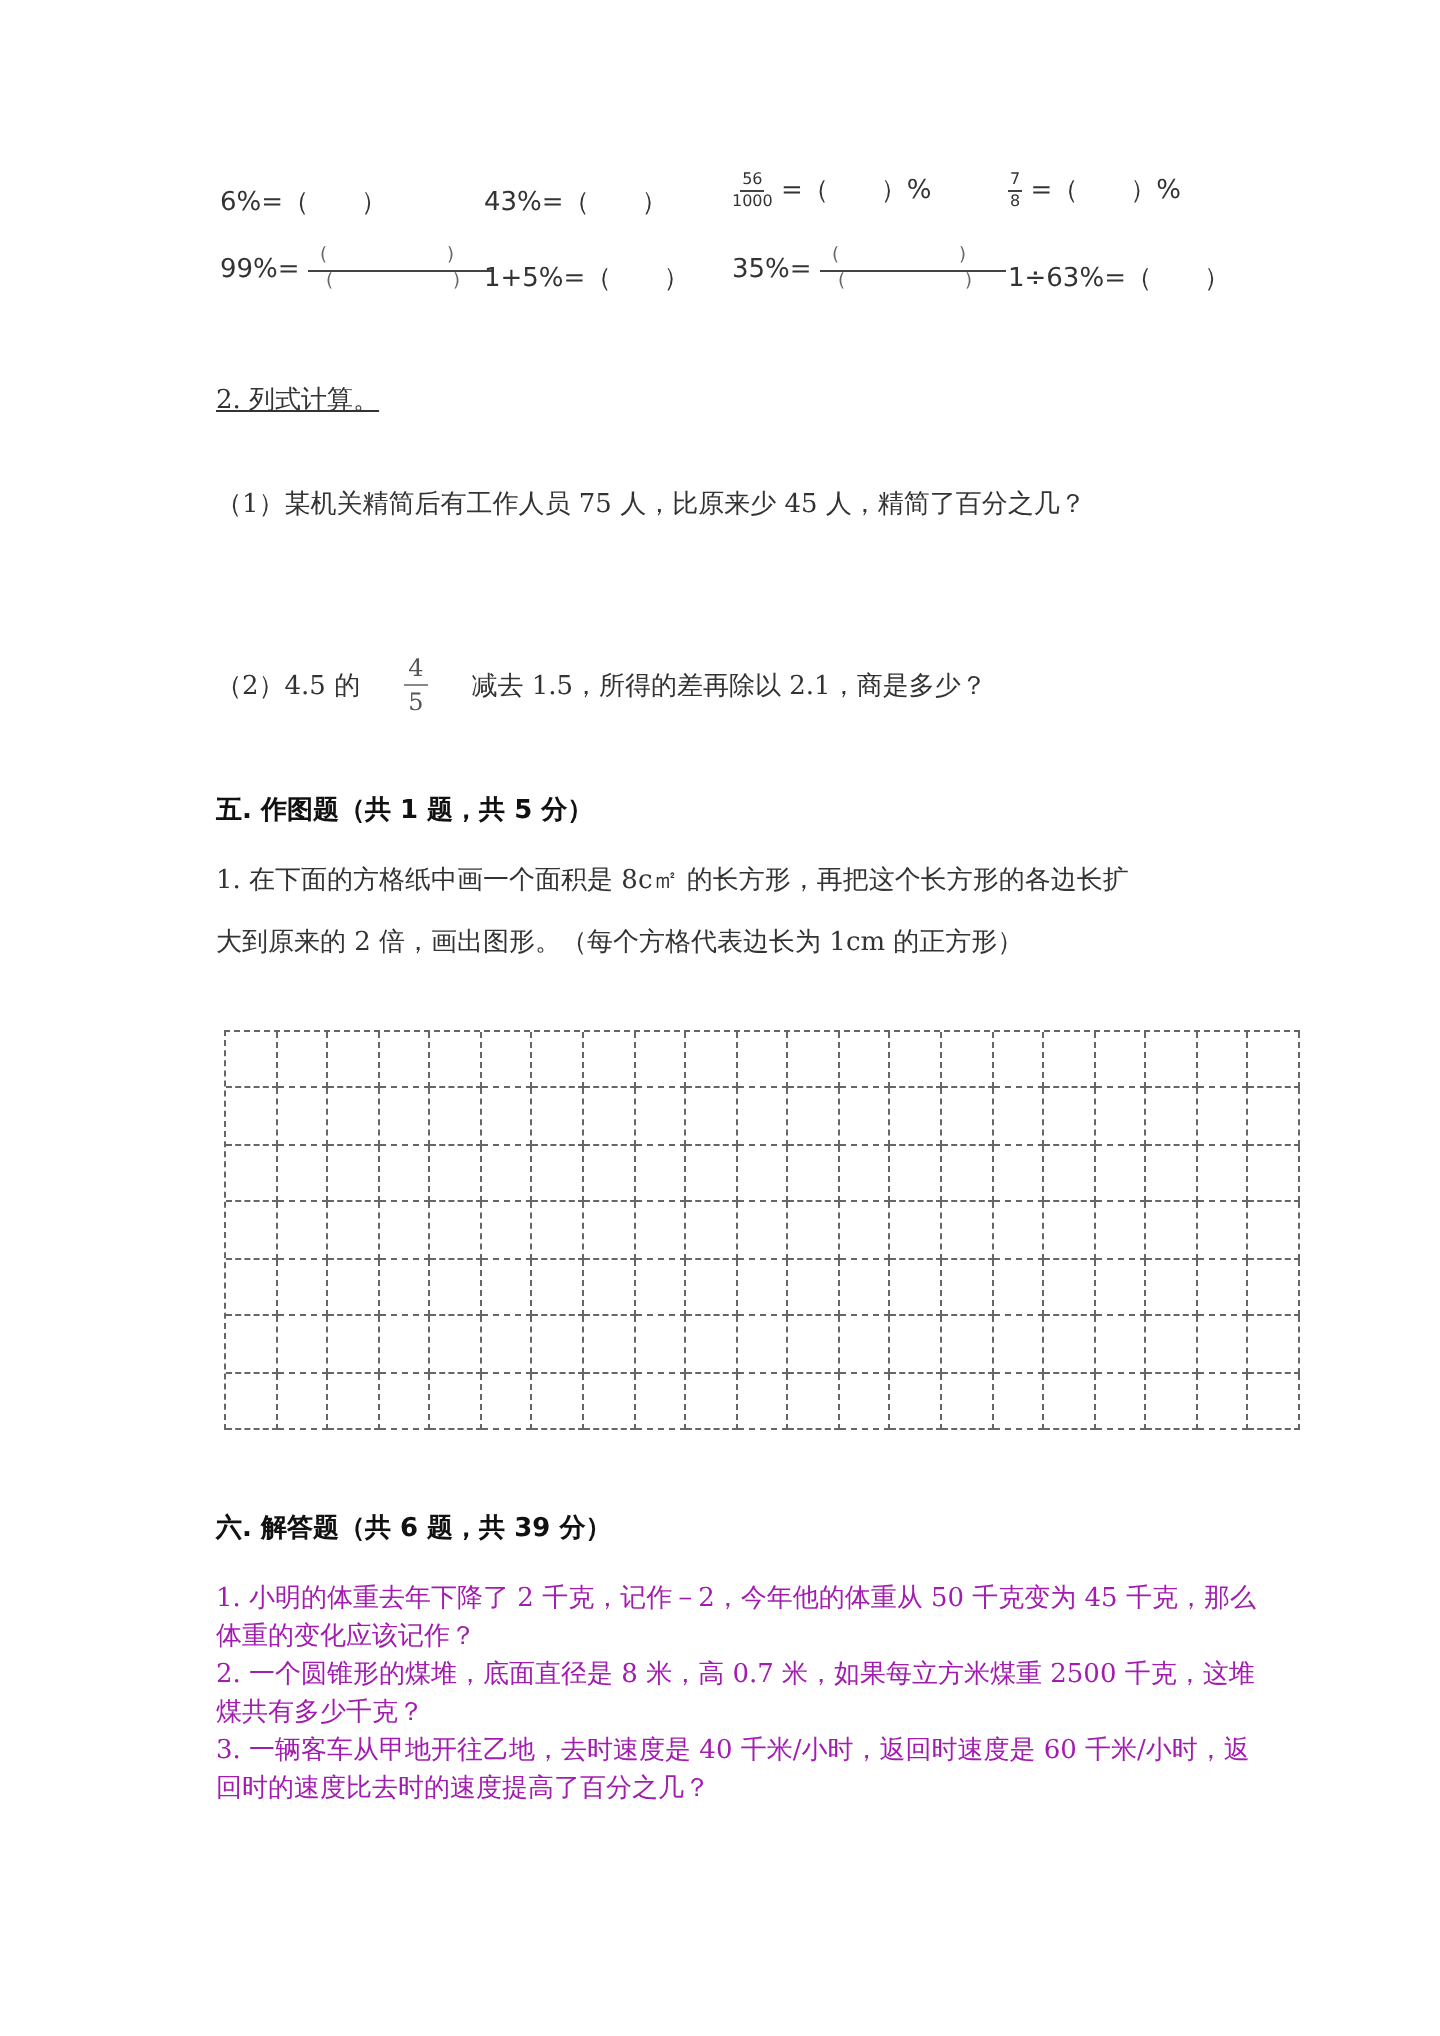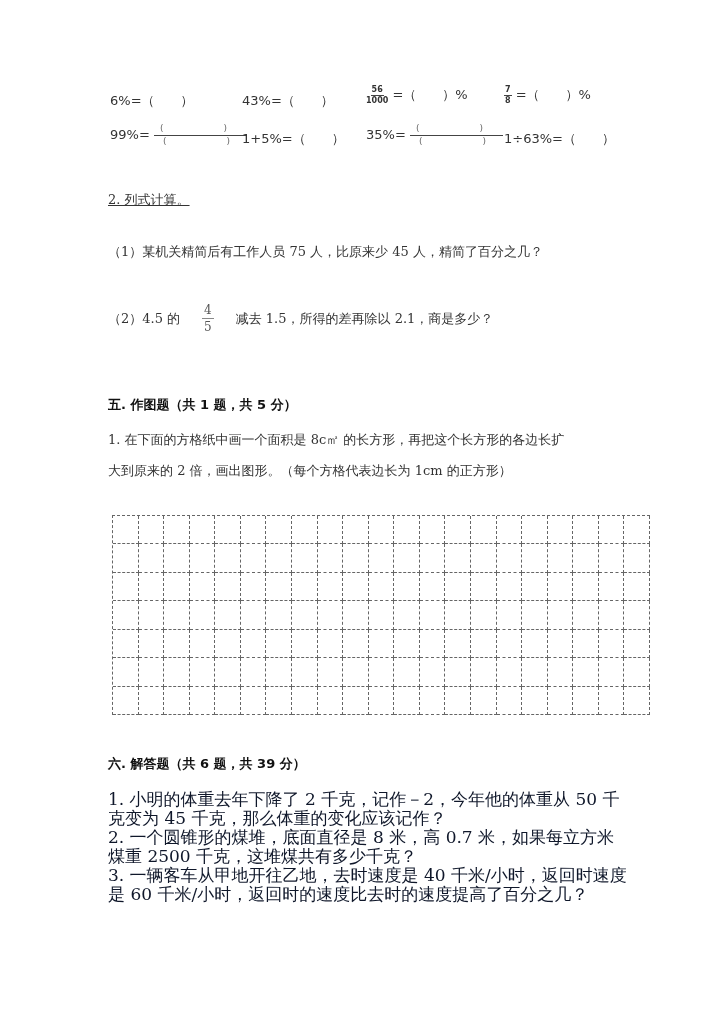--- a/index.html
+++ b/index.html
@@ -6,36 +6,36 @@
   body {
     width: 720px; height: 1018px; position: relative; overflow: hidden;
     font-family: "DejaVu Serif", "Liberation Serif", serif;
     color: #222;
   }
   .abs { position: absolute; white-space: nowrap; }
   .calc { font-family: "DejaVu Sans", "Liberation Sans", sans-serif; font-size: 13px; color: #333; }
   .frac { display: inline-flex; flex-direction: column; align-items: center; vertical-align: middle; line-height: 1; }
   .frac .num { border-bottom: 1px solid #444; padding: 0 1px 1px 1px; }
   .frac .den { padding-top: 1px; }
-  .small-frac { font-size: 8px; font-weight: bold; }
+  .small-frac { font-size: 8px; font-weight: normal; }
   .blank-frac { font-size: 9px; color: #666; }
   .blank-frac .num { padding: 0 6px 2px 6px; letter-spacing: 14px; }
   .blank-frac .den { letter-spacing: 14px; padding-left: 6px; }
   .body-text { font-size: 13px; color: #333; }
   .section-title { font-family: "DejaVu Sans", "Liberation Sans", sans-serif; font-weight: bold; font-size: 13px; color: #111; }
   .serif-frac { font-size: 12px; color: #555; }
   .serif-frac .num { border-bottom: 1px solid #888; padding: 0 2px 2px 2px; }
   .serif-frac .den { padding-top: 2px; }
   .grid {
     position: absolute; left: 112px; top: 515px; width: 537px; height: 199px;
     display: grid; grid-template-columns: repeat(21, 1fr); grid-template-rows: repeat(7, 1fr);
     border-top: 1px dashed #666; border-left: 1px dashed #666;
   }
   .grid .cell { border-right: 1px dashed #666; border-bottom: 1px dashed #666; }
-  .line { font-size: 17px; line-height: 19px; color: #0f172a; width: 520px; white-space: normal; }
+  .line { font-size: 13px; line-height: 19px; color: #a21caf; width: 520px; white-space: normal; }
 </style>
 </head>
 <body>
 
 <div class="abs calc" style="left:110px; top:92px;">
   <span>6%</span><span>=（　　）</span>
 </div>
 <div class="abs calc" style="left:242px; top:92px;">
   <span>43%</span><span>=（　　）</span>
 </div>
@@ -70,21 +70,21 @@
     <span class="num">(　　)</span>
     <span class="den">(　　)</span>
   </span>
 </div>
 <div class="abs calc" style="left:504px; top:130px;">
   <span>1÷63%</span><span>=（　　）</span>
 </div>
 
 <div class="abs body-text" style="left:108px; top:191px;text-decoration:underline;">2. 列式计算。</div>
 <div class="abs body-text" style="left:108px; top:243px;">（1）某机关精简后有工作人员 75 人，比原来少 45 人，精简了百分之几？</div>
-<div class="abs body-text" style="left:108px; top:304px; display:flex; align-items:center;justify-content:space-between;">
+<div class="abs body-text" style="left:108px; top:328px; display:flex; align-items:center;justify-content:space-between;">
   <span>（2）4.5 的</span>
   <span class="frac serif-frac" style="margin:0 22px 0 22px;">
     <span class="num">4</span>
     <span class="den">5</span>
   </span>
   <span>减去 1.5，所得的差再除以 2.1，商是多少？</span>
 </div>
 
 <div class="abs section-title" style="left:108px; top:396px;">五. 作图题（共 1 题，共 5 分）</div>
 <div class="abs body-text" style="left:108px; top:431px;">1. 在下面的方格纸中画一个面积是 8c㎡ 的长方形，再把这个长方形的各边长扩</div>

